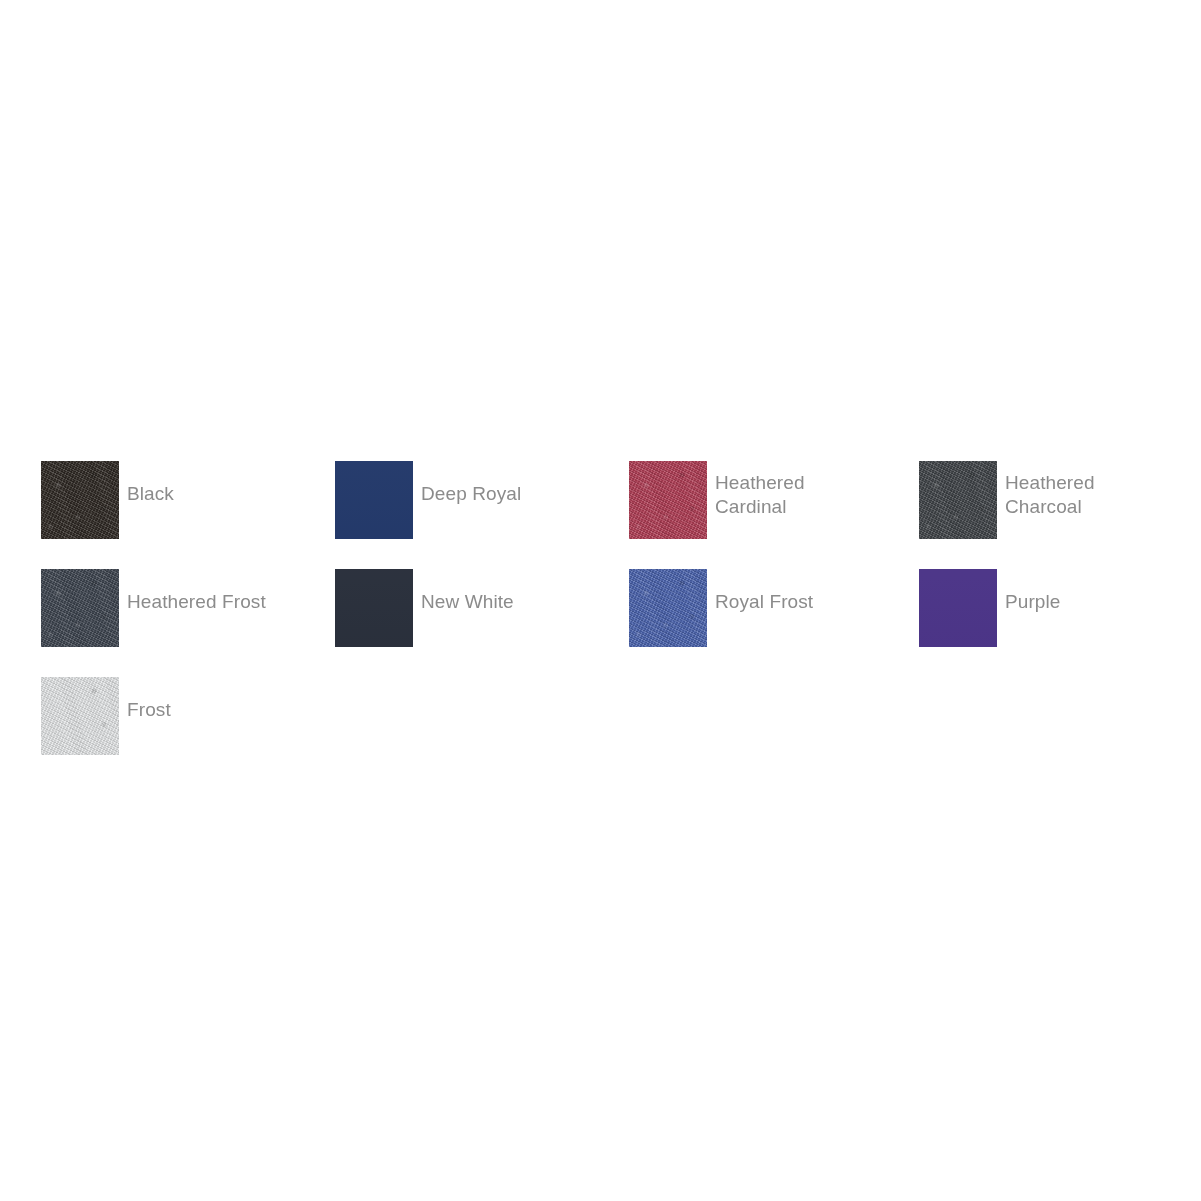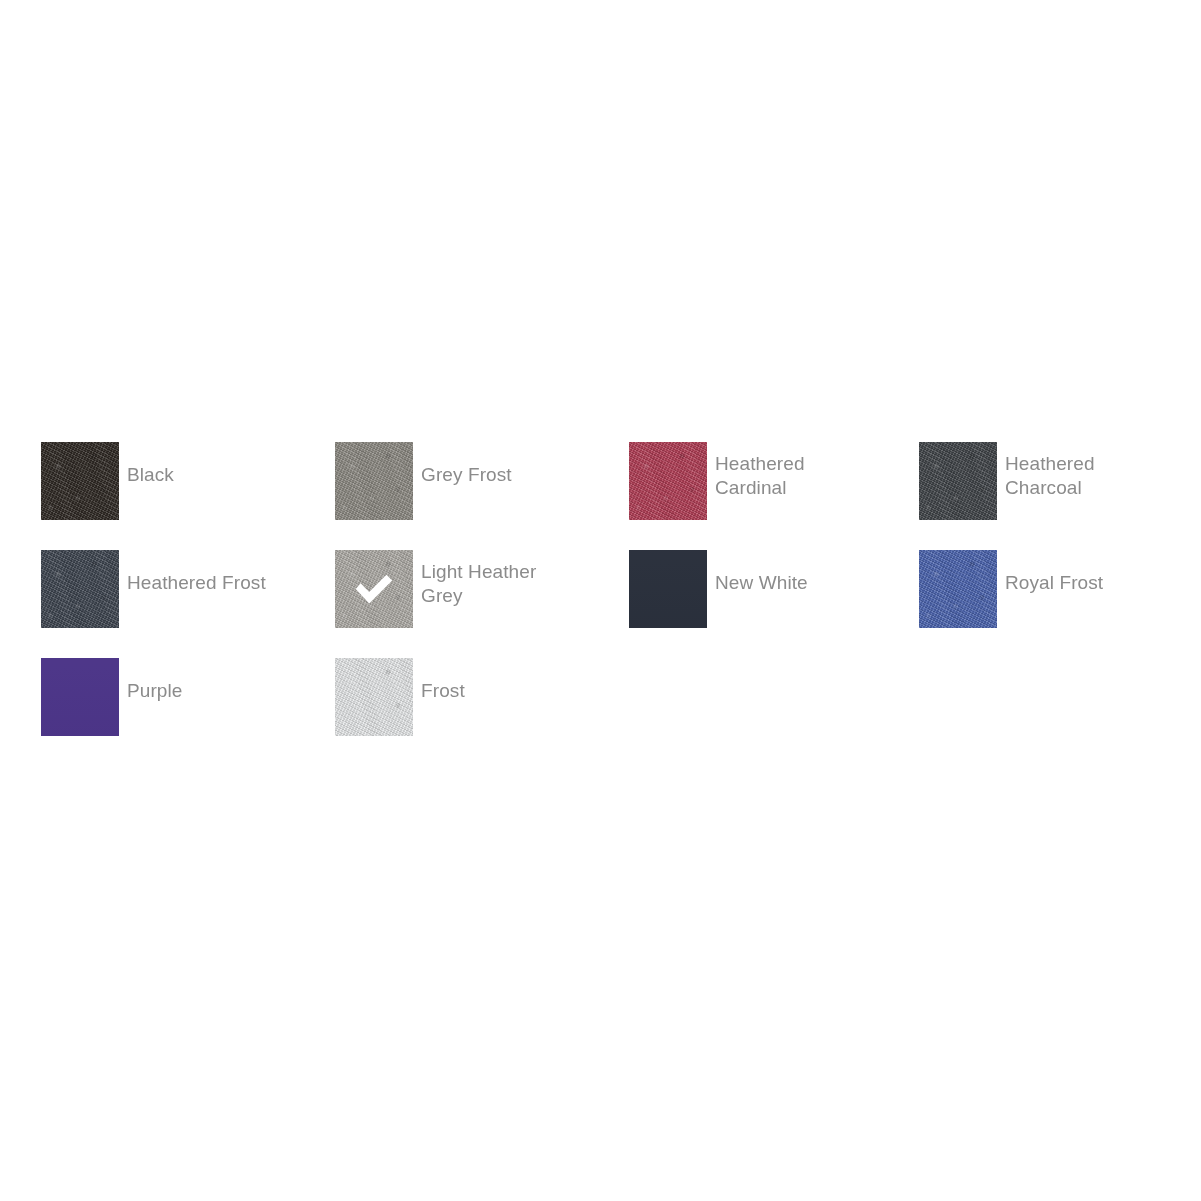--- a/index.html
+++ b/index.html
@@ -10,21 +10,21 @@
   body {
     width: 1201px;
     height: 1201px;
     font-family: "Liberation Sans", sans-serif;
     overflow: hidden;
   }
 
   #color-picker {
     position: absolute;
     left: 41px;
-    top: 442px;
+    top: 461px;
     width: 1120px;
   }
 
   .swatch-grid {
     display: grid;
     grid-template-columns: 294px 294px 290px 242px;
     grid-auto-rows: 108px;
   }
 
   .swatch-option {
@@ -93,45 +93,36 @@
 </head>
 <body>
 
 <div id="color-picker">
   <div class="swatch-grid">
       <div class="swatch-option">
         <div class="swatch-chip tex-heather" style="background: rgb(46, 40, 35);"></div>
         <div class="swatch-label">Black</div>
       </div>
       <div class="swatch-option">
-        <div class="swatch-chip tex-heather" style="background: rgb(140, 137, 130);"></div>
-        <div class="swatch-label">Grey Frost</div>
+        <div class="swatch-chip tex-flat" style="background: rgb(36, 58, 107);"></div>
+        <div class="swatch-label">Deep Royal</div>
       </div>
       <div class="swatch-option two-line">
         <div class="swatch-chip tex-heather" style="background: rgb(176, 60, 84);"></div>
         <div class="swatch-label">Heathered
 Cardinal</div>
       </div>
       <div class="swatch-option two-line">
         <div class="swatch-chip tex-heather" style="background: rgb(63, 67, 71);"></div>
         <div class="swatch-label">Heathered
 Charcoal</div>
       </div>
       <div class="swatch-option">
         <div class="swatch-chip tex-heather" style="background: rgb(61, 68, 79);"></div>
         <div class="swatch-label">Heathered Frost</div>
-      </div>
-      <div class="swatch-option two-line">
-        <div class="swatch-chip tex-heather" style="background: rgb(174, 171, 166);">
-          <svg class="swatch-check" viewBox="0 0 48 48">
-            <path d="M5 24 L10 18 L19 27 L37 9 L43 15 L19 39 Z" fill="#ffffff"></path>
-          </svg>
-        </div>
-        <div class="swatch-label">Light Heather
-Grey</div>
       </div>
       <div class="swatch-option">
         <div class="swatch-chip tex-flat" style="background: rgb(42, 48, 60);"></div>
         <div class="swatch-label">New White</div>
       </div>
       <div class="swatch-option">
         <div class="swatch-chip tex-heather" style="background: rgb(74, 99, 174);"></div>
         <div class="swatch-label">Royal Frost</div>
       </div>
       <div class="swatch-option">

